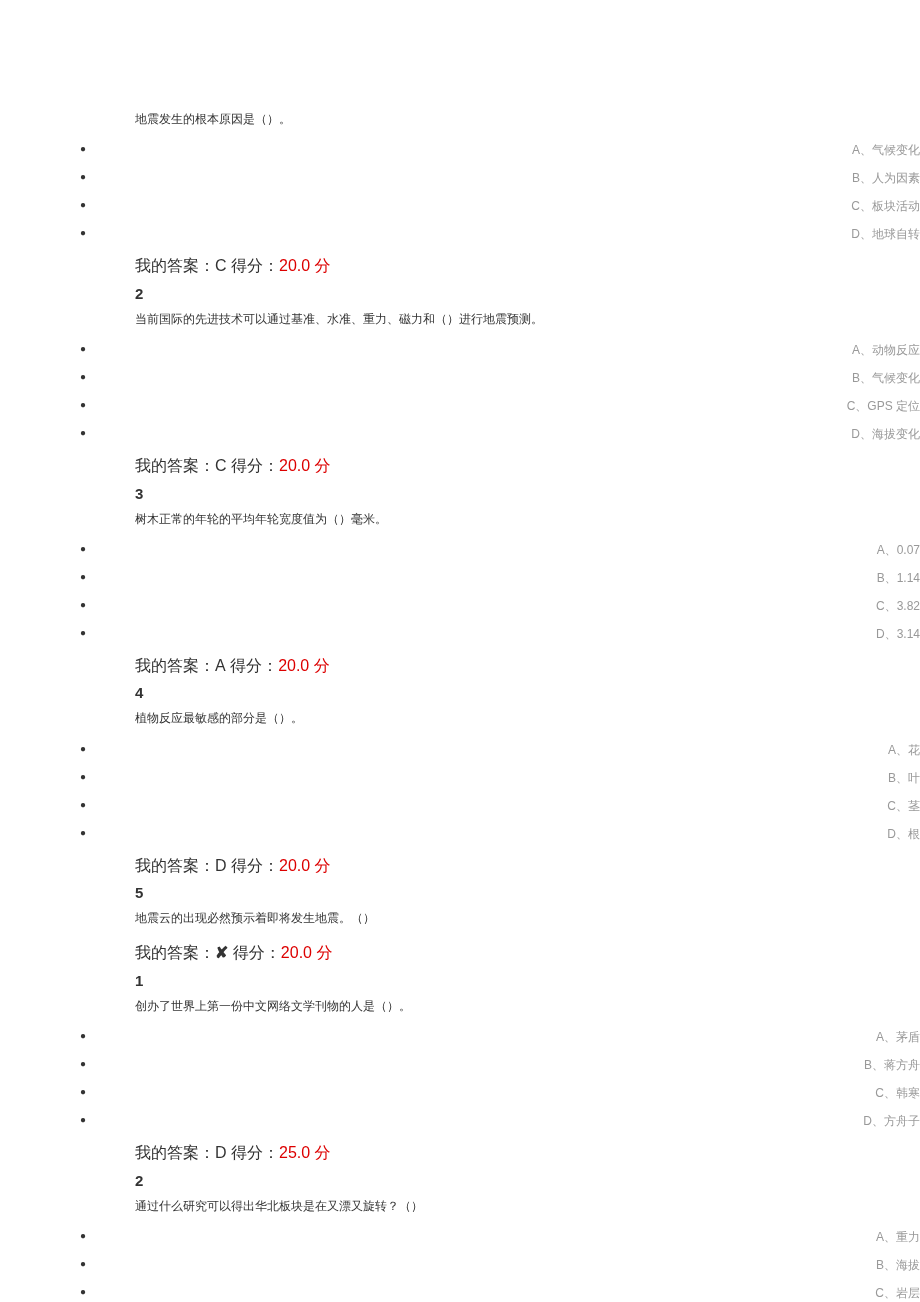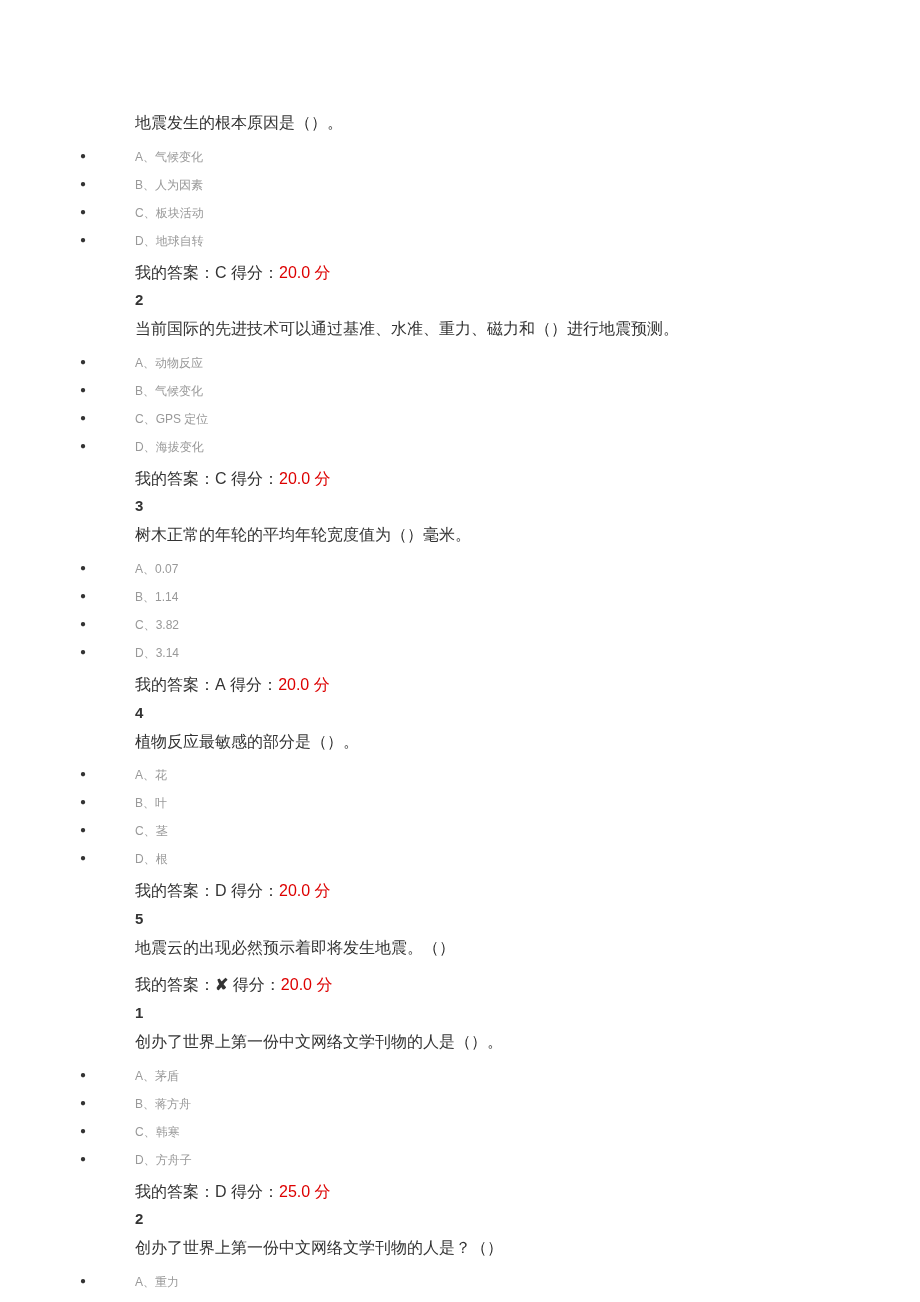--- a/index.html
+++ b/index.html
@@ -9,33 +9,34 @@
     color: #333;
     background: #fff;
     width: 920px;
     padding: 110px 0 40px 0;
   }
   .content {
     padding-left: 135px;
   }
   .question-text {
     color: #333;
-    font-size: 16px;
+    font-size: 12px;
     margin-bottom: 12px;
     line-height: 1.6;
   }
   .question-number {
     font-size: 15px;
     font-weight: bold;
     color: #333;
     margin: 6px 0 8px 0;
   }
   ul {
     list-style: none;
     margin-left: -55px;
+    text-align: right;
   }
   li {
     position: relative;
     padding-left: 55px;
     margin-bottom: 10px;
     line-height: 1.5;
   }
   li::before {
     content: "●";
     position: absolute;
@@ -120,21 +121,21 @@
     <div class="question-number">1</div>
     <div class="question-text">创办了世界上第一份中文网络文学刊物的人是（）。</div>
     <ul>
       <li><span class="opt-letter">A</span><span class="opt-sep">、</span><span class="opt-text">茅盾</span></li>
       <li><span class="opt-letter">B</span><span class="opt-sep">、</span><span class="opt-text">蒋方舟</span></li>
       <li><span class="opt-letter">C</span><span class="opt-sep">、</span><span class="opt-text">韩寒</span></li>
       <li><span class="opt-letter">D</span><span class="opt-sep">、</span><span class="opt-text">方舟子</span></li>
     </ul>
     <div class="answer-line"><span>我的答案：</span><span class="ans-letter">D</span><span> 得分：</span><span class="score">25.0</span><span class="score-unit"> 分</span></div>
     <div class="question-number">2</div>
-    <div class="question-text">创办了世界上第一份中文网络文学刊物的人是？（）</div>
+    <div class="question-text">通过什么研究可以得出华北板块是在又漂又旋转？（）</div>
     <ul>
       <li><span class="opt-letter">A</span><span class="opt-sep">、</span><span class="opt-text">重力</span></li>
       <li><span class="opt-letter">B</span><span class="opt-sep">、</span><span class="opt-text">海拔</span></li>
       <li><span class="opt-letter">C</span><span class="opt-sep">、</span><span class="opt-text">岩层</span></li>
       <li><span class="opt-letter">D</span><span class="opt-sep">、</span><span class="opt-text">地磁</span></li>
     </ul>
     <div class="answer-line"></div>
   </div>
 
 </body></html>

